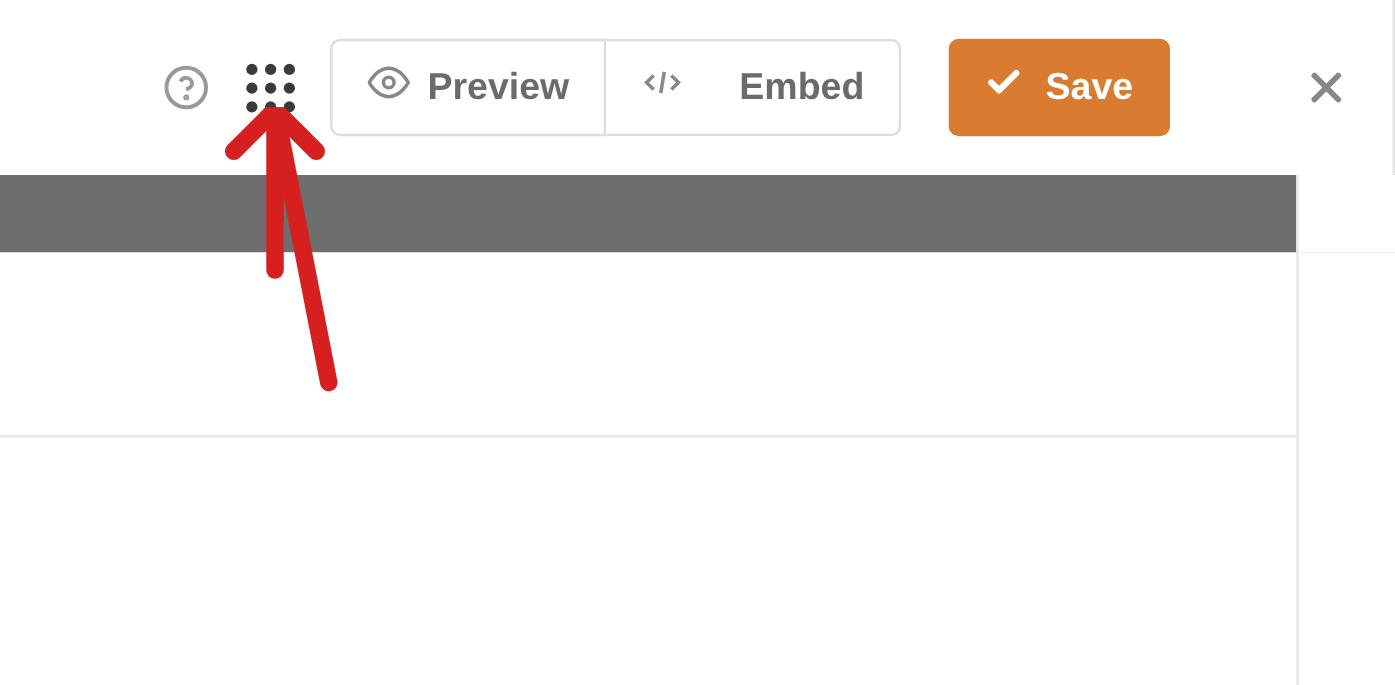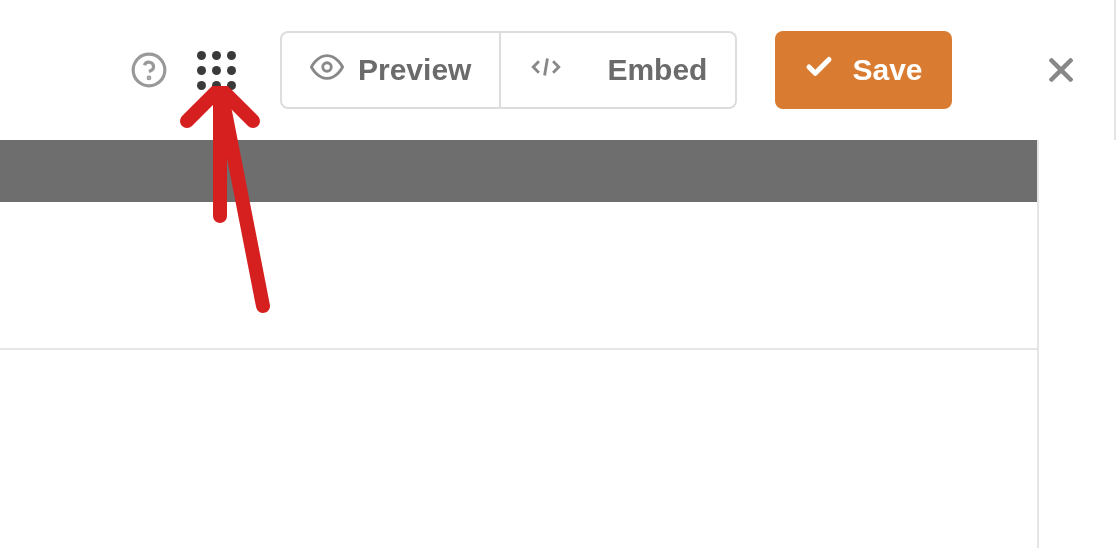--- a/index.html
+++ b/index.html
@@ -51,21 +51,21 @@
       gap: 6px;
     }
     .dot {
       width: 9px;
       height: 9px;
       background: #3a3a3a;
       border-radius: 50%;
     }
     .btn-group {
       display: flex;
-      margin-left: 26px;
+      margin-left: 10px;
     }
     .btn {
       display: flex;
       align-items: center;
       gap: 14px;
       padding: 0 28px;
       height: 78px;
       font-size: 30px;
       font-weight: 600;
       border: 2px solid #ddd;

